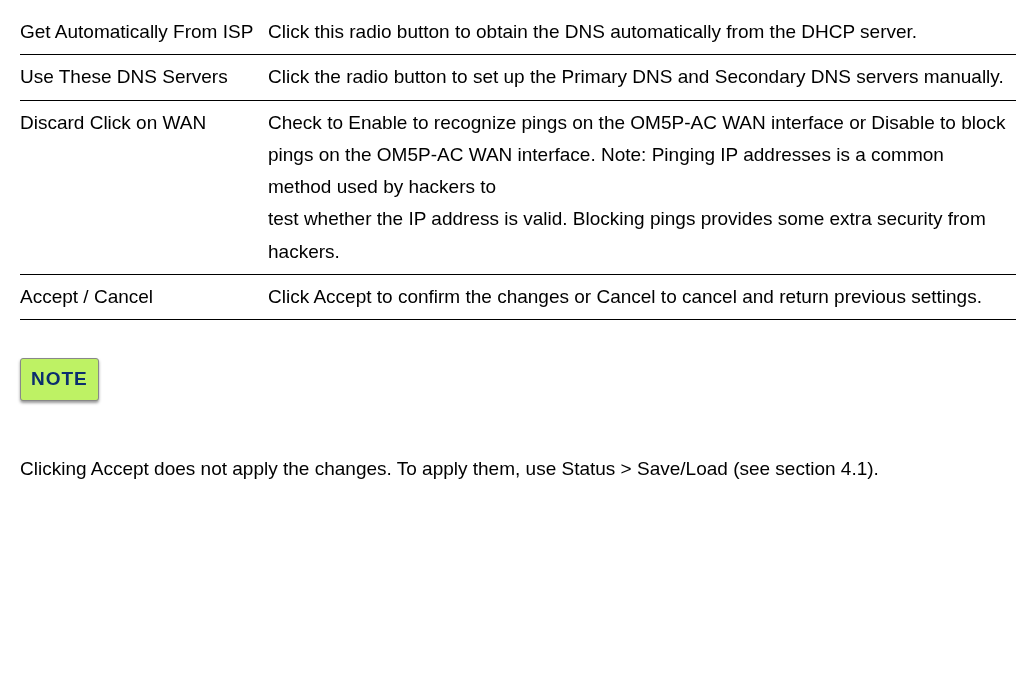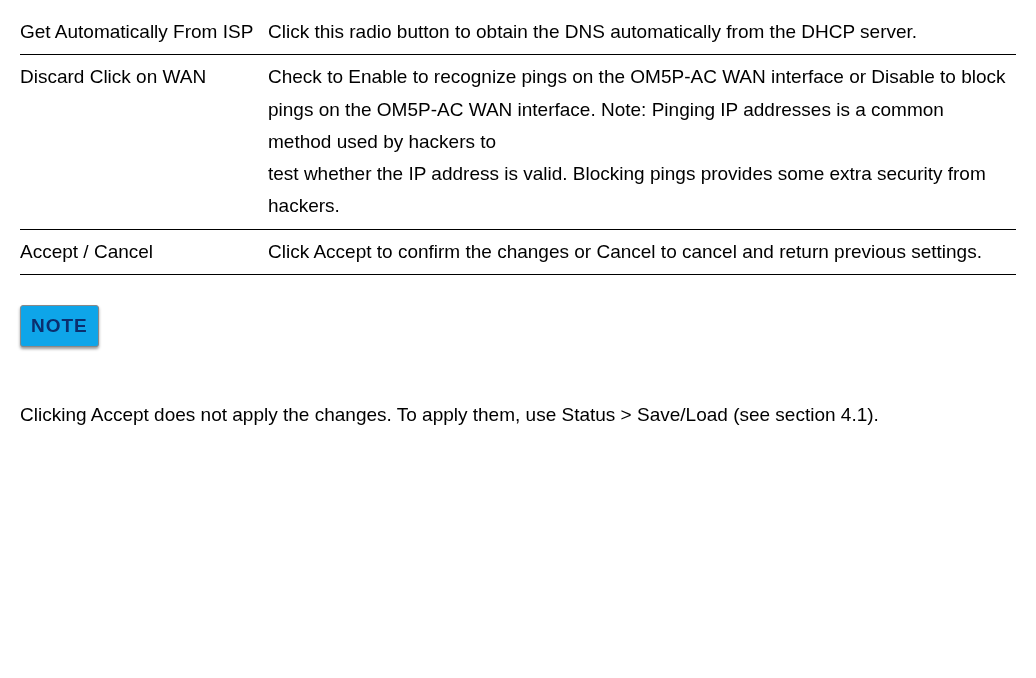--- a/index.html
+++ b/index.html
@@ -8,33 +8,33 @@
     line-height: 1.7;
     color: #000;
     margin: 0;
     padding: 10px 20px;
     width: 1036px;
     box-sizing: border-box;
   }
   table {
     width: 100%;
     border-collapse: collapse;
-    margin-bottom: 30px;
+    margin-bottom: 38px;
   }
   td {
     vertical-align: top;
     padding: 6px 8px 6px 0;
     border-bottom: 1px solid #000;
   }
   td.labelcol {
     width: 240px;
   }
   .note-badge {
     display: inline-block;
-    background: #0ea5e9;
+    background: #bef264;
     color: #0b2e6e;
     font-weight: bold;
     font-family: Arial, sans-serif;
     letter-spacing: 1px;
     padding: 4px 10px;
     border: 1px solid #888;
     border-radius: 3px;
     box-shadow: 0 2px 3px rgba(0,0,0,0.4);
     margin-bottom: 28px;
   }
@@ -47,20 +47,24 @@
 
 
 
 <table>
   <tbody>
       <tr>
     <td class="labelcol">Get Automatically From ISP</td>
     <td>Click this radio button to obtain the DNS automatically from the DHCP server.</td>
   </tr>
   <tr>
+    <td class="labelcol">Use These DNS Servers</td>
+    <td>Click the radio button to set up the Primary DNS and Secondary DNS servers manually.</td>
+  </tr>
+  <tr>
     <td class="labelcol">Discard Click on WAN</td>
     <td style="white-space: pre-line;">Check to Enable to recognize pings on the OM5P-AC WAN interface or Disable to block pings on the OM5P-AC WAN interface. Note: Pinging IP addresses is a common method used by hackers to
 test whether the IP address is valid. Blocking pings provides some extra security from hackers.</td>
   </tr>
   <tr>
     <td class="labelcol">Accept / Cancel</td>
     <td>Click Accept to confirm the changes or Cancel to cancel and return previous settings.</td>
   </tr>
 </tbody>
   </table>

